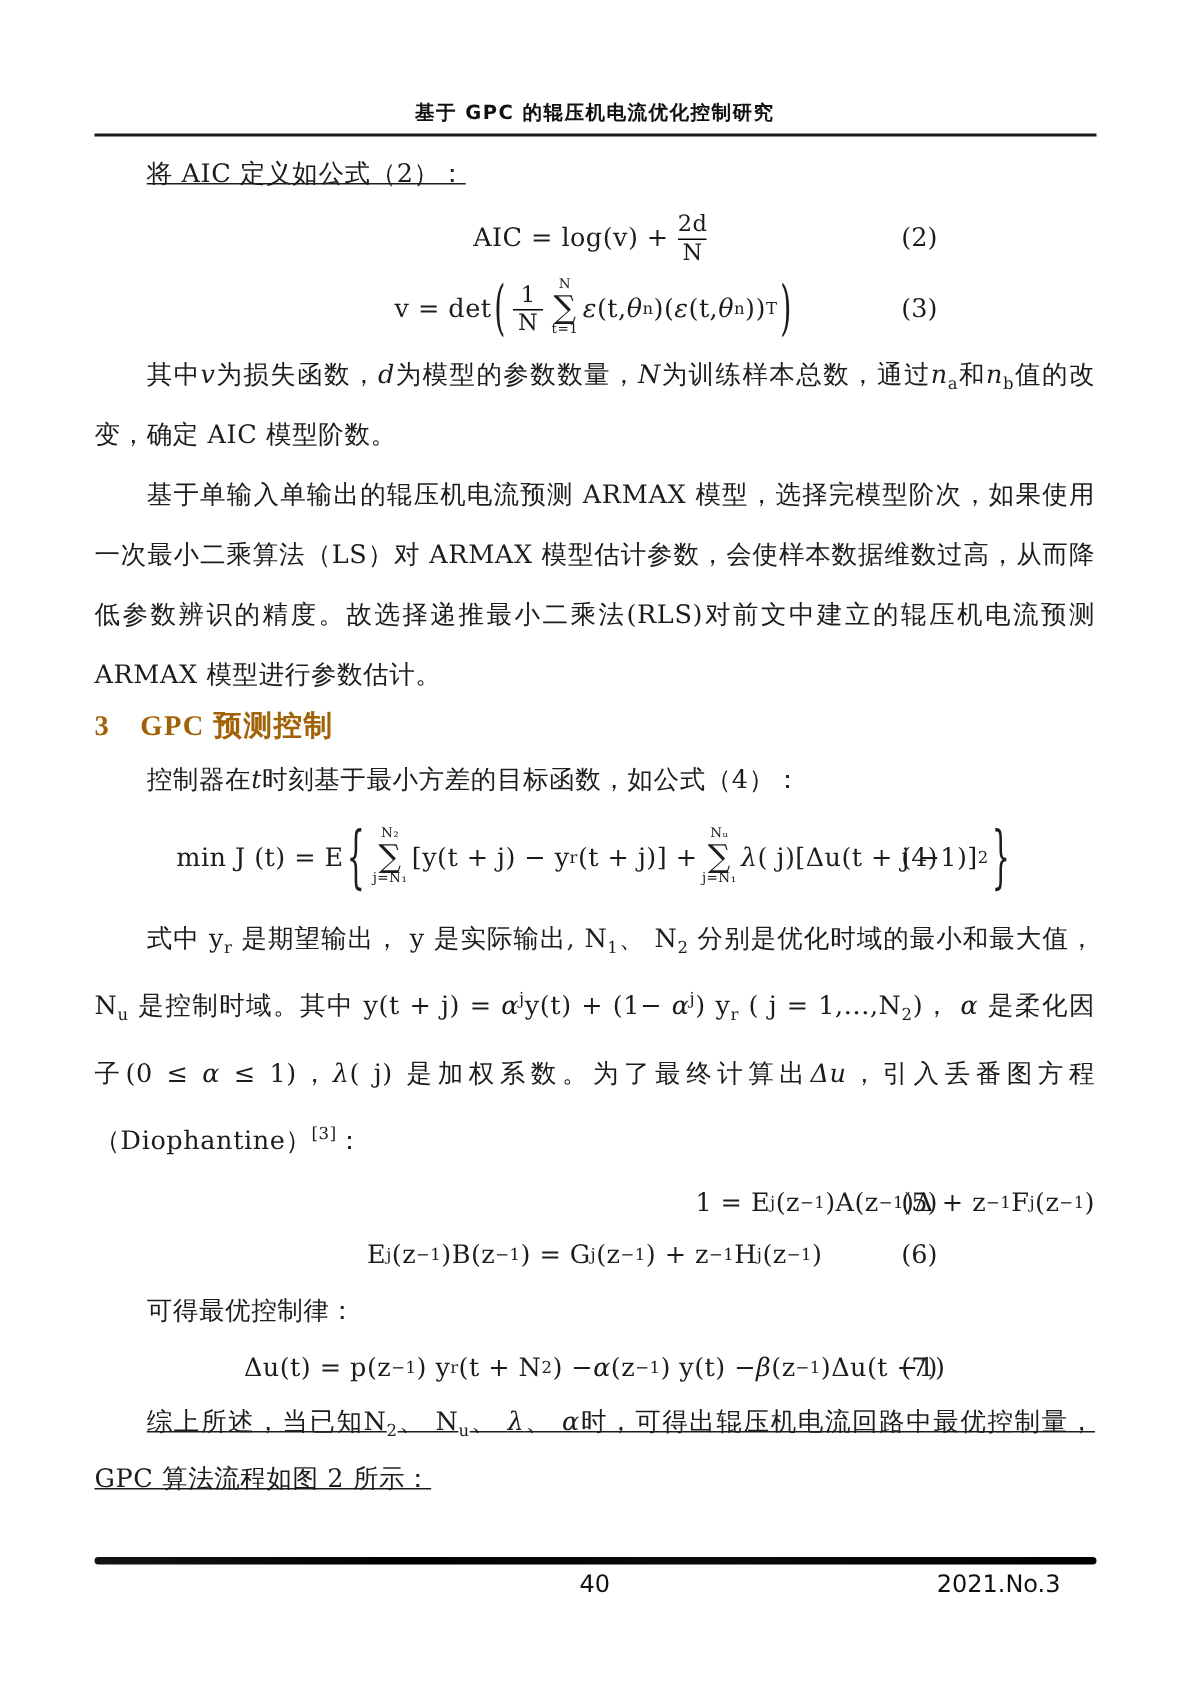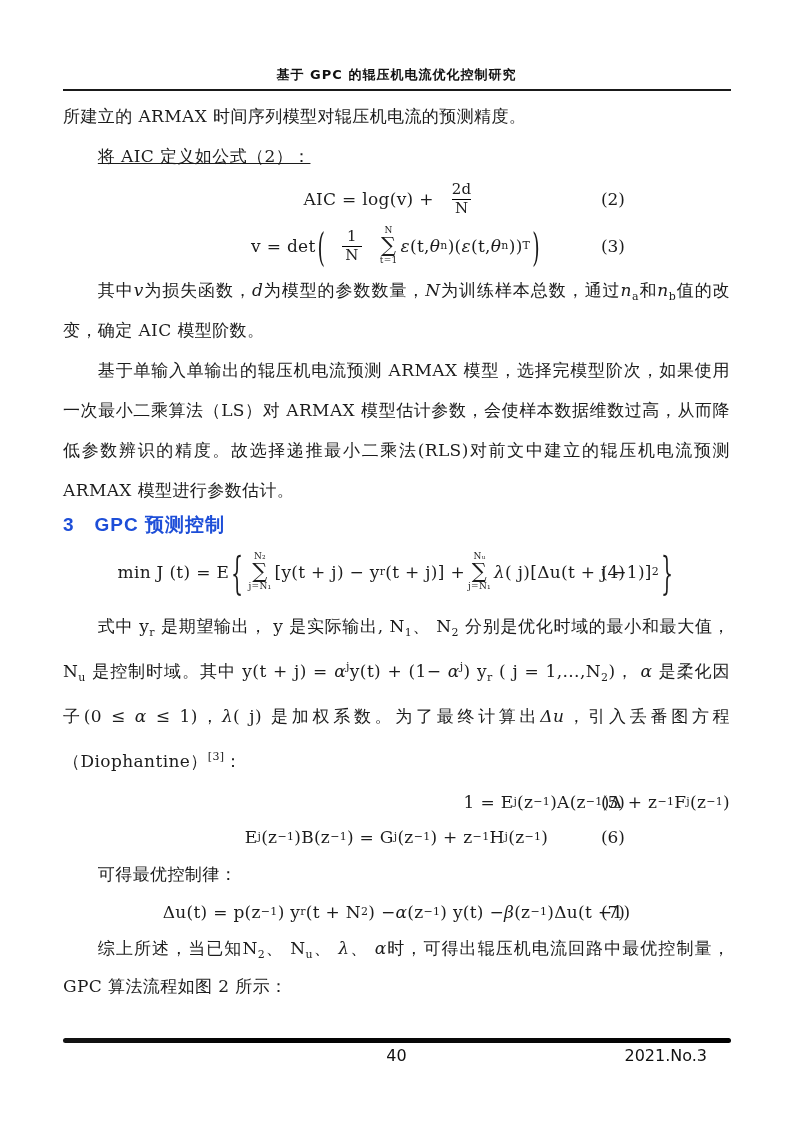--- a/index.html
+++ b/index.html
@@ -28,39 +28,39 @@
     padding-top:6px;
     font-size:17px;
     text-align:justify;
   }
   .para{line-height:40px;letter-spacing:0.4px;}
   .para.indent{text-indent:2.05em;}
   .it{font-style:italic;}
   .doc-body sub{font-size:11px;line-height:0;vertical-align:-4px;}
   .doc-body sup{font-size:11px;line-height:0;vertical-align:7px;}
   .heading{
-    font-family:Liberation Sans, sans-serif;
-    font-weight:bold;font-size:19px;color:#1d4ed8;
+    font-family:Liberation Serif, serif;
+    font-weight:bold;font-size:19px;color:#a16207;
     height:30px;line-height:30px;
     letter-spacing:1px;
   }
   .heading .hnum{margin-right:20px;}
   .eq{
     position:relative;
     display:flex;justify-content:center;align-items:center;
     letter-spacing:0.3px;
   }
   .eq .eq-body{display:inline-flex;align-items:center;white-space:nowrap;}
   .eq .eq-num{
     position:absolute;right:105px;top:50%;transform:translateY(-50%);
     font-size:17px;letter-spacing:0;
   }
   .frac{
     display:inline-flex;flex-direction:column;align-items:center;
-    vertical-align:middle;margin:0 15px;line-height:1.15;
+    vertical-align:middle;margin:0 3px;line-height:1.15;
   }
   .frac .fr-num{font-size:15px;padding:0 3px;}
   .frac .fr-den{font-size:15px;padding:0 3px;border-top:1.3px solid #000;}
   .sum{
     display:inline-flex;flex-direction:column;align-items:center;
     vertical-align:middle;margin:0 3px;line-height:1;
   }
   .sum .lim{font-size:9px;line-height:1.1;}
   .sum .sg{font-size:21px;line-height:0.95;}
   .big{
@@ -87,21 +87,20 @@
 </head>
 <body>
 
 <div class="page">
   <div class="header">
     <span>基于 GPC 的辊压机电流优化控制研究</span>
   </div>
   <div class="header-rule"></div>
 
   <div class="doc-body" id="doc-body">
-      <div class="para" style="line-height: 40px;"><span>所建立的 ARMAX 时间序列模型对辊压机电流的预测精度。</span></div>
       <div class="para indent" style="line-height: 40px; text-decoration: underline;"><span>将 AIC 定义如公式（2）：</span></div>
       <div class="eq" style="height: 46px;">
         <span class="eq-body">
           <span>AIC = log(v) + </span>
           <span class="frac">
             <span class="fr-num">2d</span>
             <span class="fr-den">N</span>
           </span>
         </span>
         <span class="eq-num">(2)</span>
@@ -130,20 +129,21 @@
           <sub>n</sub>
           <span>))</span>
           <sup>T</sup>
           <span class="big" style="transform: scaleY(2.1);">)</span>
         </span>
         <span class="eq-num">(3)</span>
       </div>
       <div class="para indent" style="line-height: 40px;"><span>其中</span><span class="it">v</span><span>为损失函数，</span><span class="it">d</span><span>为模型的参数数量，</span><span class="it">N</span><span>为训练样本总数，通过</span><span class="it">n</span><sub>a</sub><span>和</span><span class="it">n</span><sub>b</sub><span>值的改变，确定 AIC 模型阶数。</span></div>
       <div class="para indent" style="line-height: 40px;"><span>基于单输入单输出的辊压机电流预测 ARMAX 模型，选择完模型阶次，如果使用一次最小二乘算法（LS）对 ARMAX 模型估计参数，会使样本数据维数过高，从而降低参数辨识的精度。故选择递推最小二乘法(RLS)对前文中建立的辊压机电流预测 ARMAX 模型进行参数估计。</span></div>
       <div class="heading"><span class="hnum">3</span><span>GPC 预测控制</span></div>
+      <div class="para indent" style="line-height: 40px;"><span>控制器在</span><span class="it">t</span><span>时刻基于最小方差的目标函数，如公式（4）：</span></div>
       <div class="eq" style="height: 64px;">
         <span class="eq-body">
           <span>min J (t) = E</span>
           <span class="big" style="transform: scaleY(2.4);">{</span>
           <span class="sum">
             <span class="lim">N₂</span>
             <span class="sg">∑</span>
             <span class="lim">j=N₁</span>
           </span>
           <span>[y(t + j) − y</span>
@@ -216,21 +216,21 @@
           <span>(z</span>
           <sup>−1</sup>
           <span>) y(t) − </span>
           <span class="it">β</span>
           <span>(z</span>
           <sup>−1</sup>
           <span>)Δu(t −1)</span>
         </span>
         <span class="eq-num">(7)</span>
       </div>
-      <div class="para indent" style="line-height: 38px;"><span>综上所述，当已知N</span><sub>2</sub><span>、 N</span><sub>u</sub><span>、 </span><span class="it">λ</span><span>、 </span><span class="it">α</span><span>时，可得出辊压机电流回路中最优控制量，GPC 算法流程如图 2 所示：</span></div>
+      <div class="para indent" style="line-height: 38px; text-decoration: underline;"><span>综上所述，当已知N</span><sub>2</sub><span>、 N</span><sub>u</sub><span>、 </span><span class="it">λ</span><span>、 </span><span class="it">α</span><span>时，可得出辊压机电流回路中最优控制量，GPC 算法流程如图 2 所示：</span></div>
     </div>
 
   <div class="footer-rule"></div>
   <div class="footer-text">
     <span class="pageno">40</span>
     <span class="issue">2021.No.3</span>
   </div>
 </div>
 
 </body></html>

